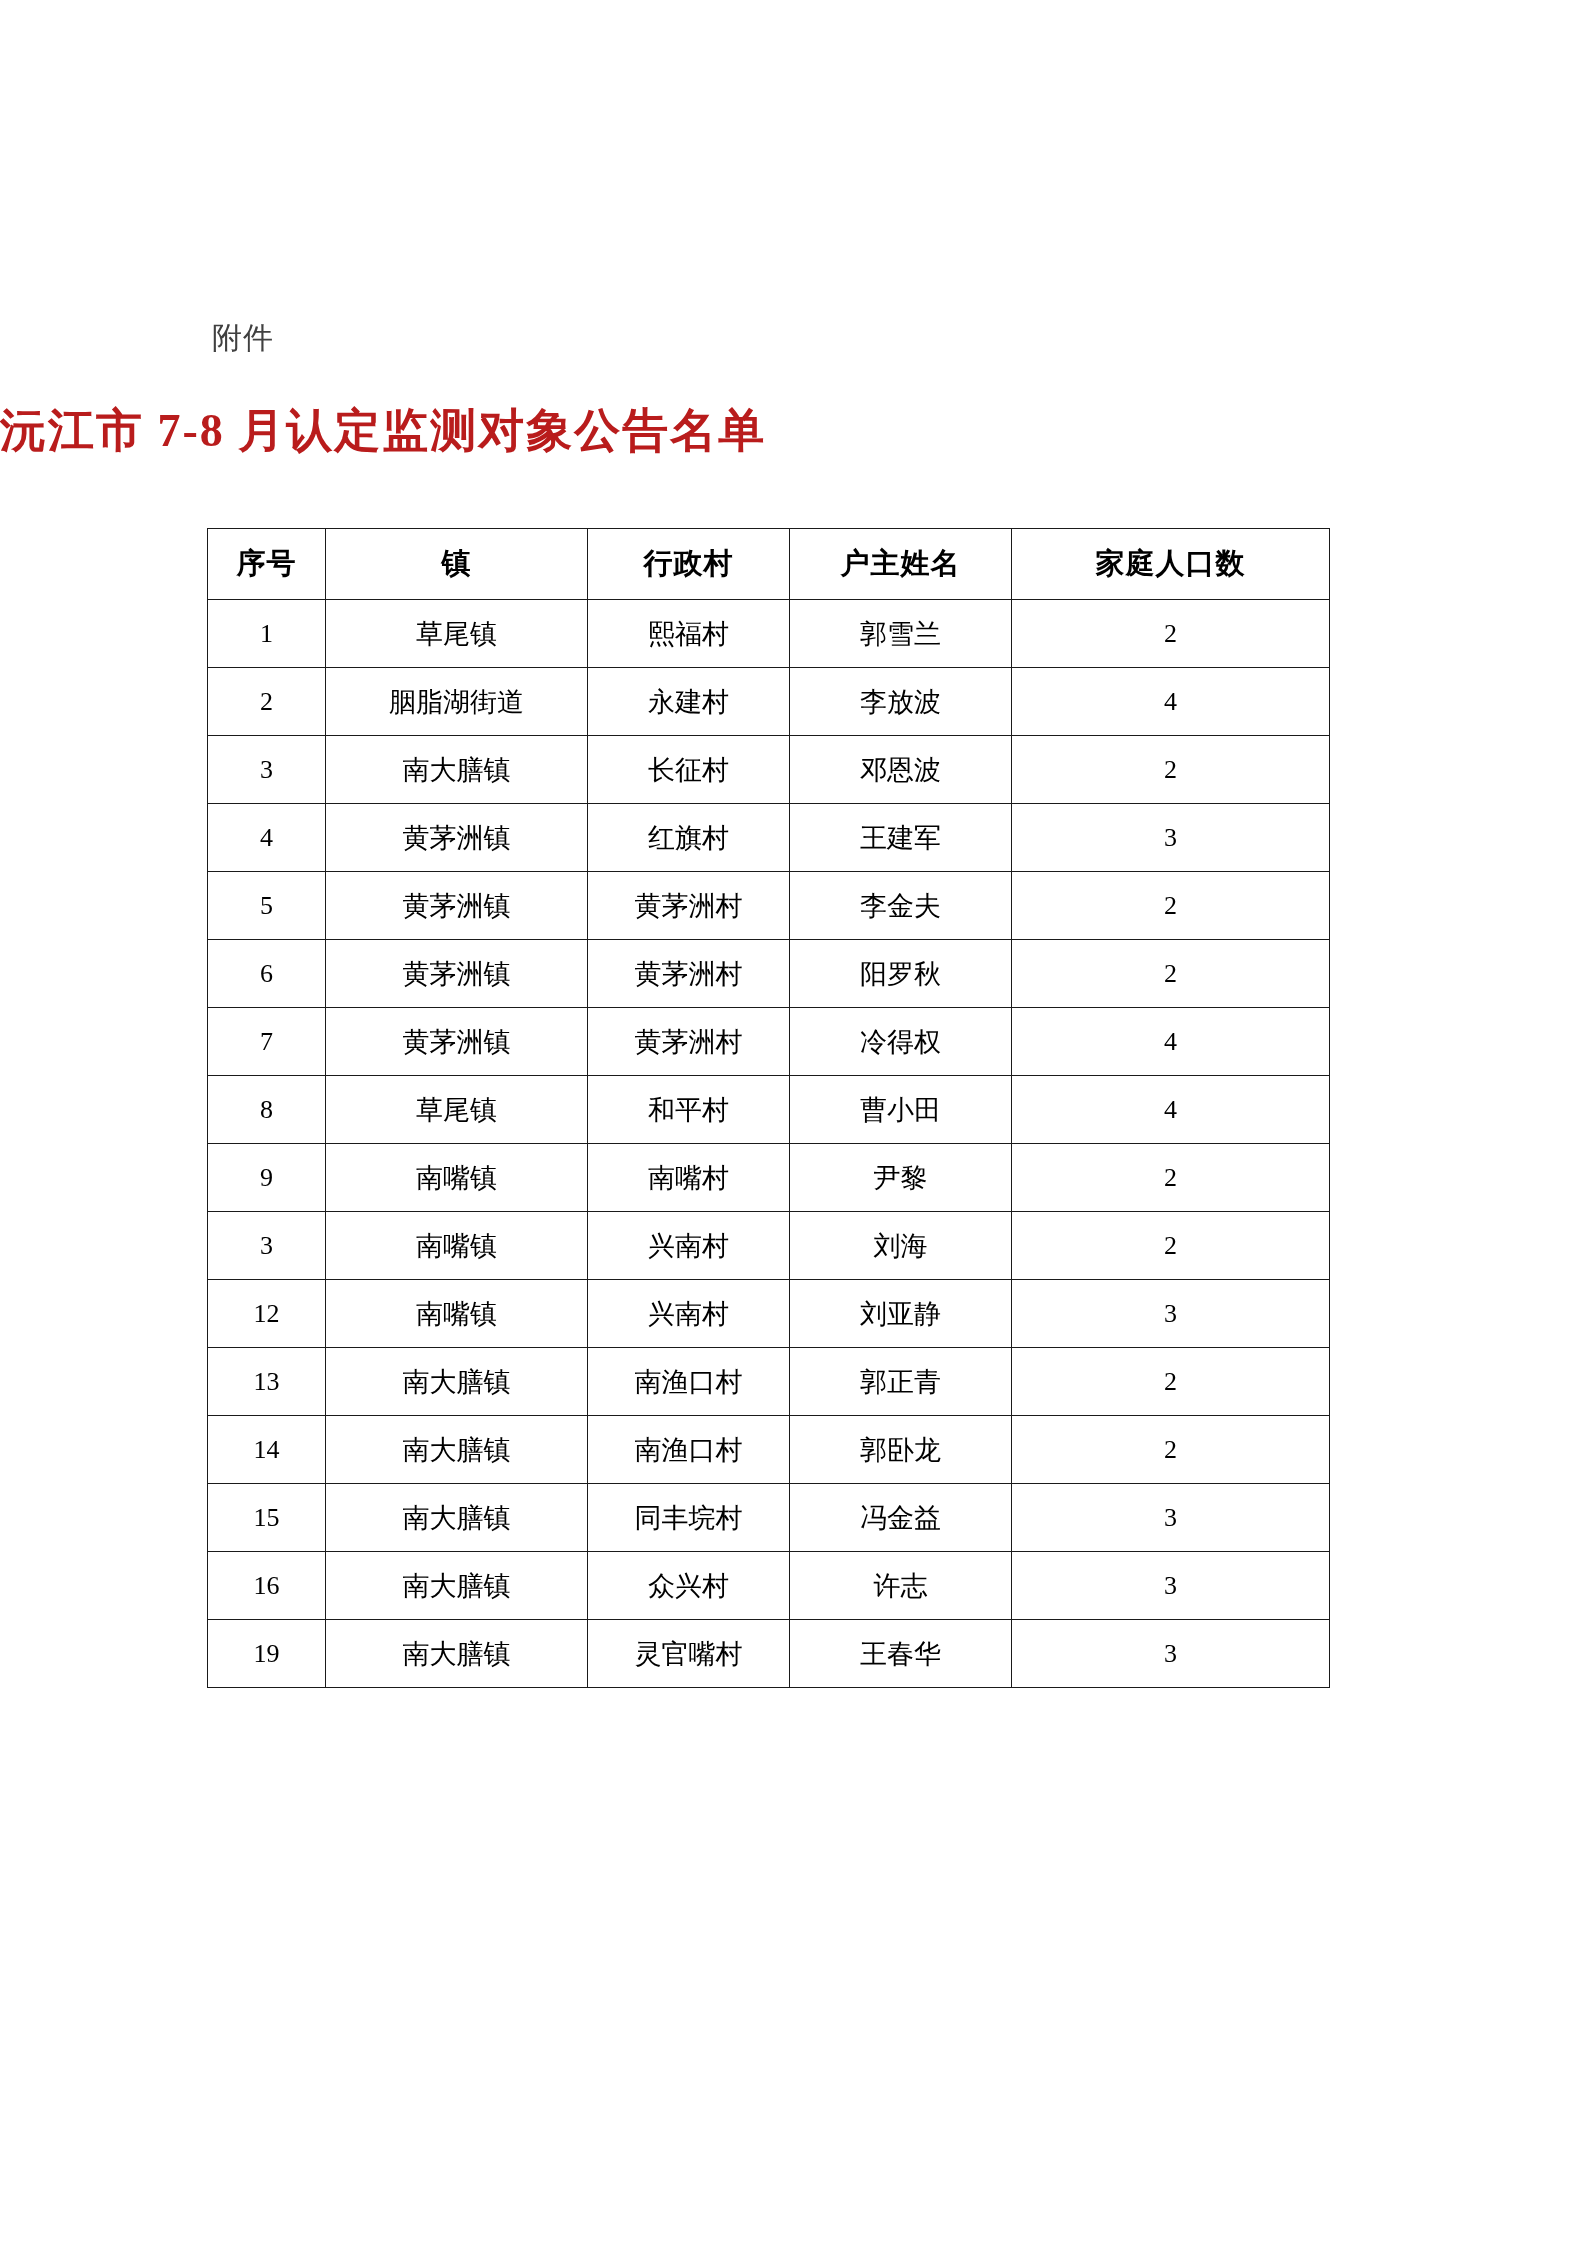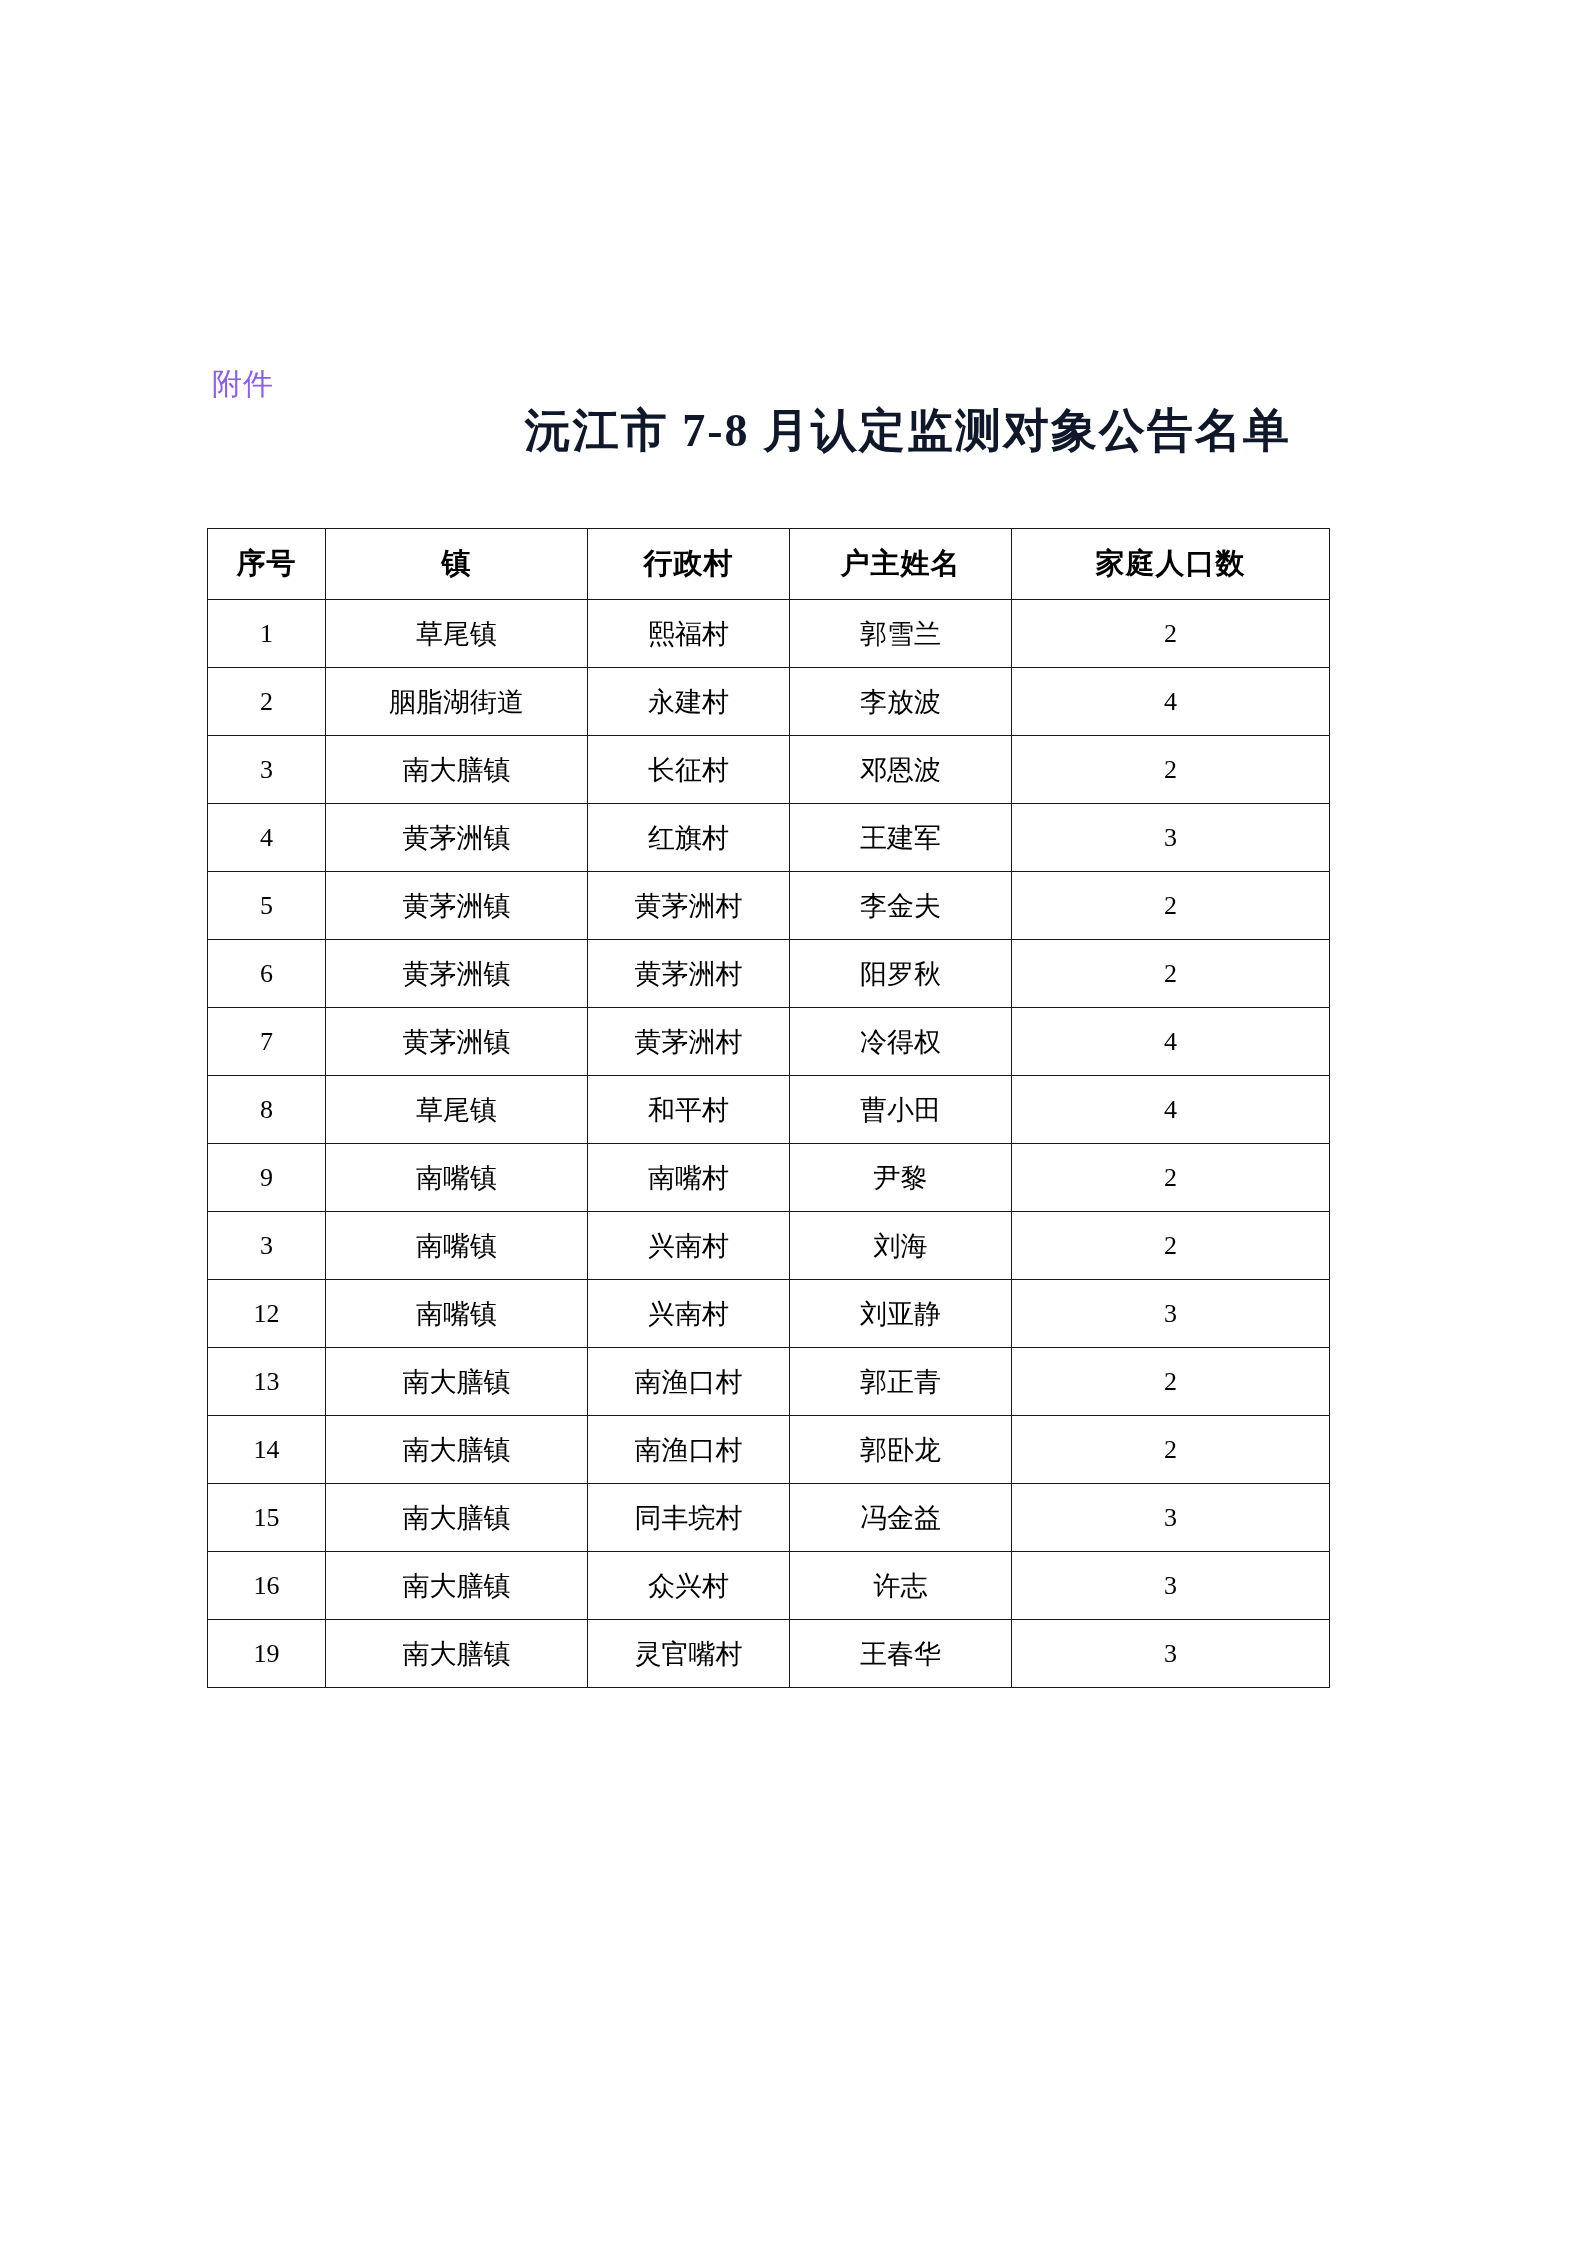--- a/index.html
+++ b/index.html
@@ -22,34 +22,33 @@
     height: 2245px;
     box-sizing: border-box;
   }
   .attachment-label {
     position: absolute;
     left: 212px;
     top: 318px;
     font-family: "Liberation Sans", "DejaVu Sans", sans-serif;
     font-size: 30px;
     letter-spacing: 1px;
-    color: #8b5cf6;
-    margin-top: 46px;
+    color: #404040;
   }
   .doc-title {
     position: absolute;
     left: 0;
     top: 400px;
     width: 1291px;
-    text-align: right;
+    text-align: left;
     font-family: "Liberation Serif", "DejaVu Serif", serif;
     font-weight: bold;
     font-size: 46px;
     letter-spacing: 2px;
-    color: #0f172a;
+    color: #b91c1c;
   }
   .table-wrap {
     position: absolute;
     left: 207px;
     top: 528px;
     width: 1122px;
   }
   table.roster {
     border-collapse: collapse;
     width: 1122px;

